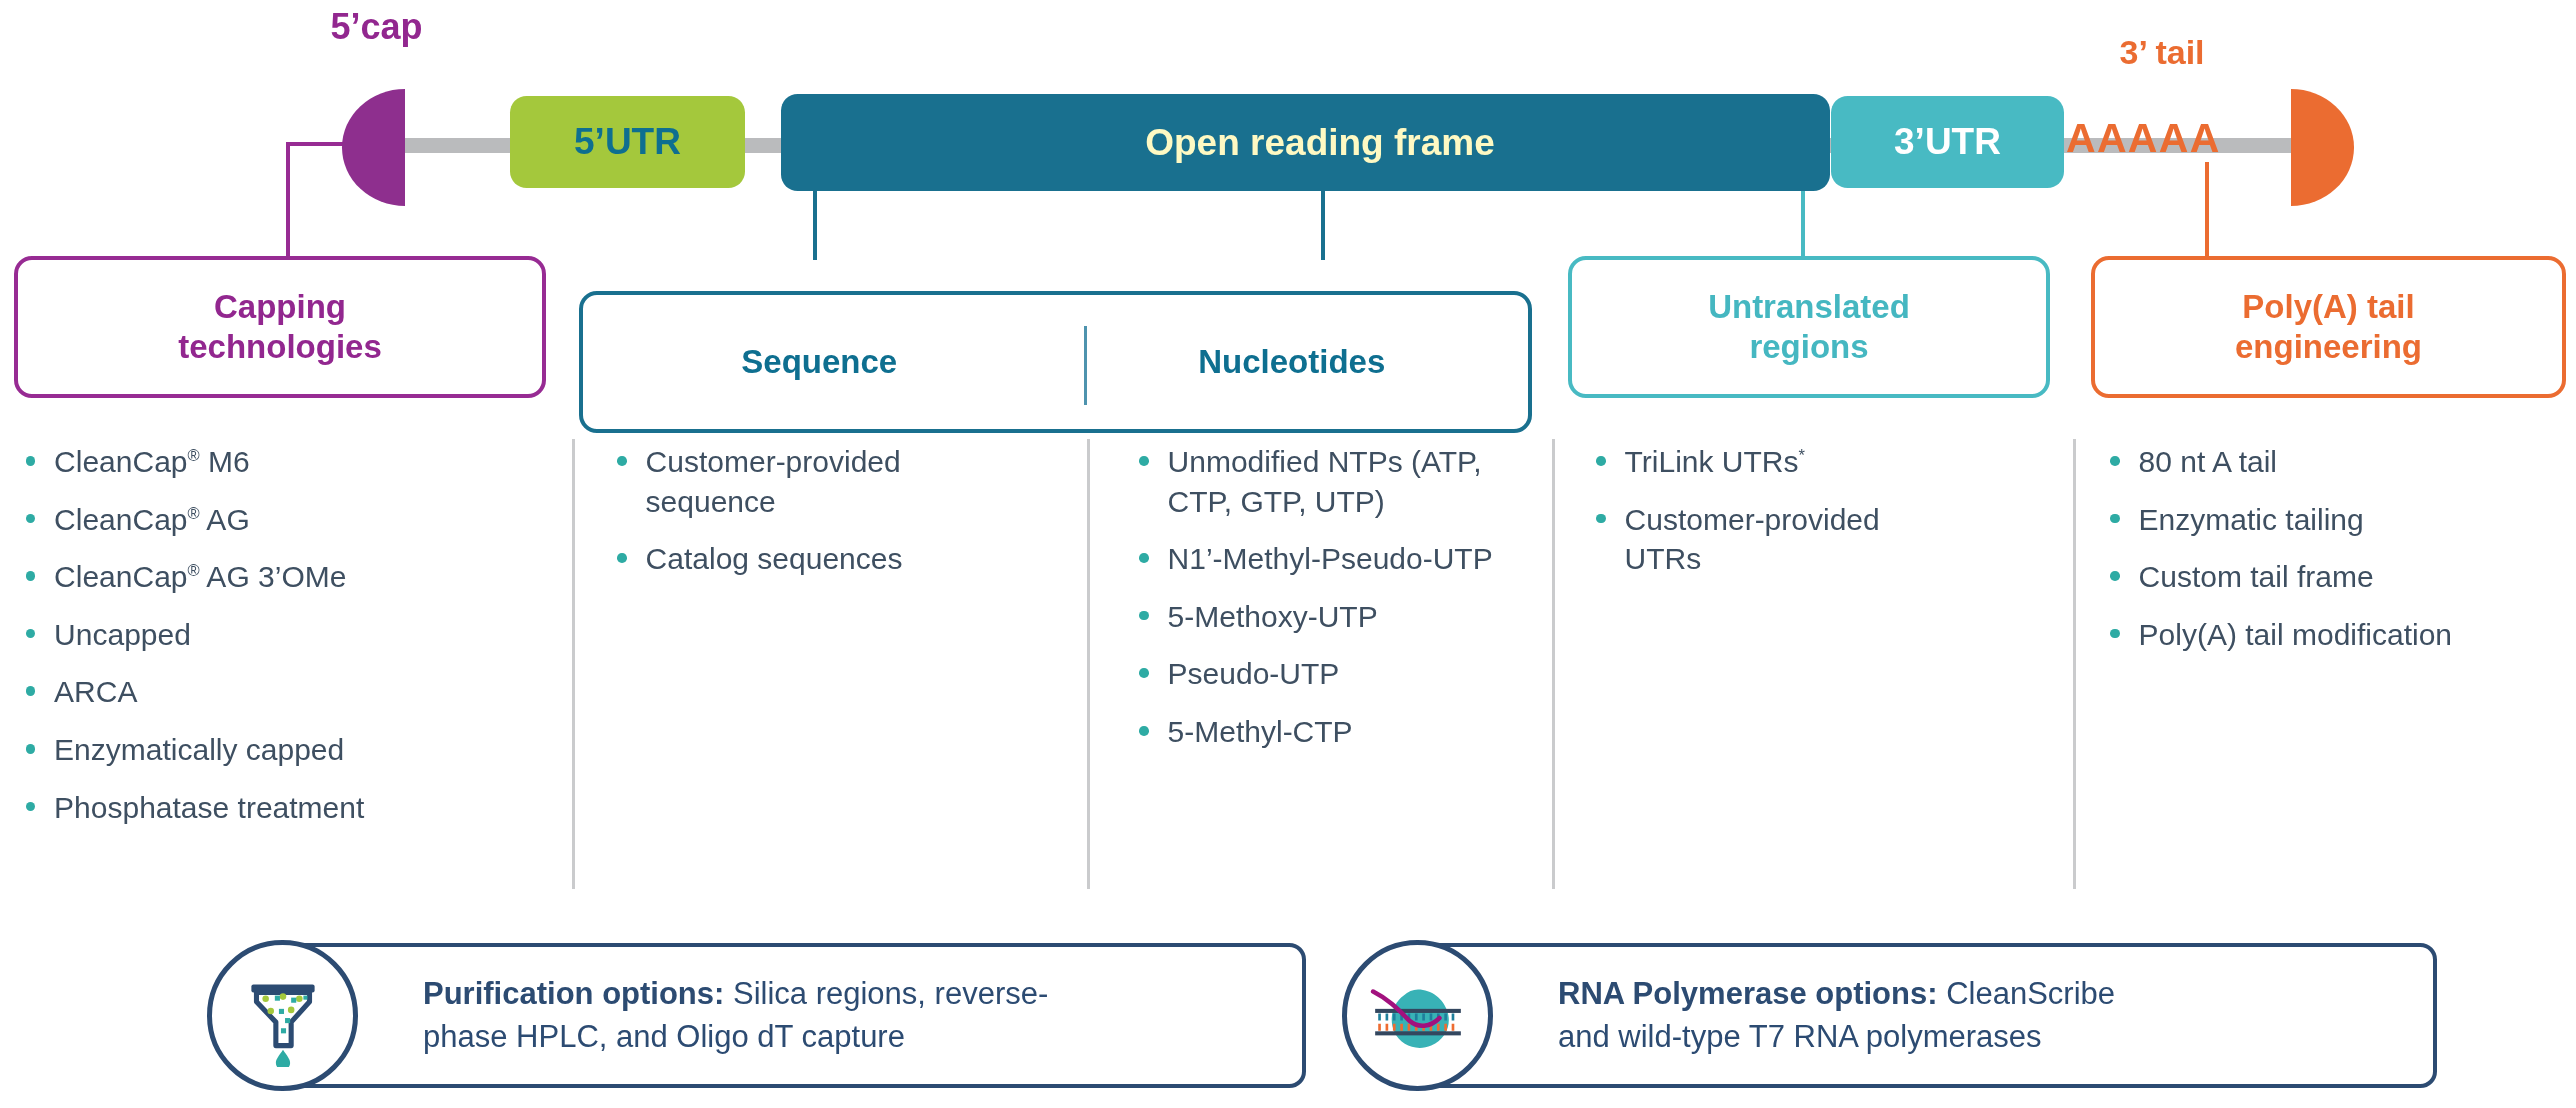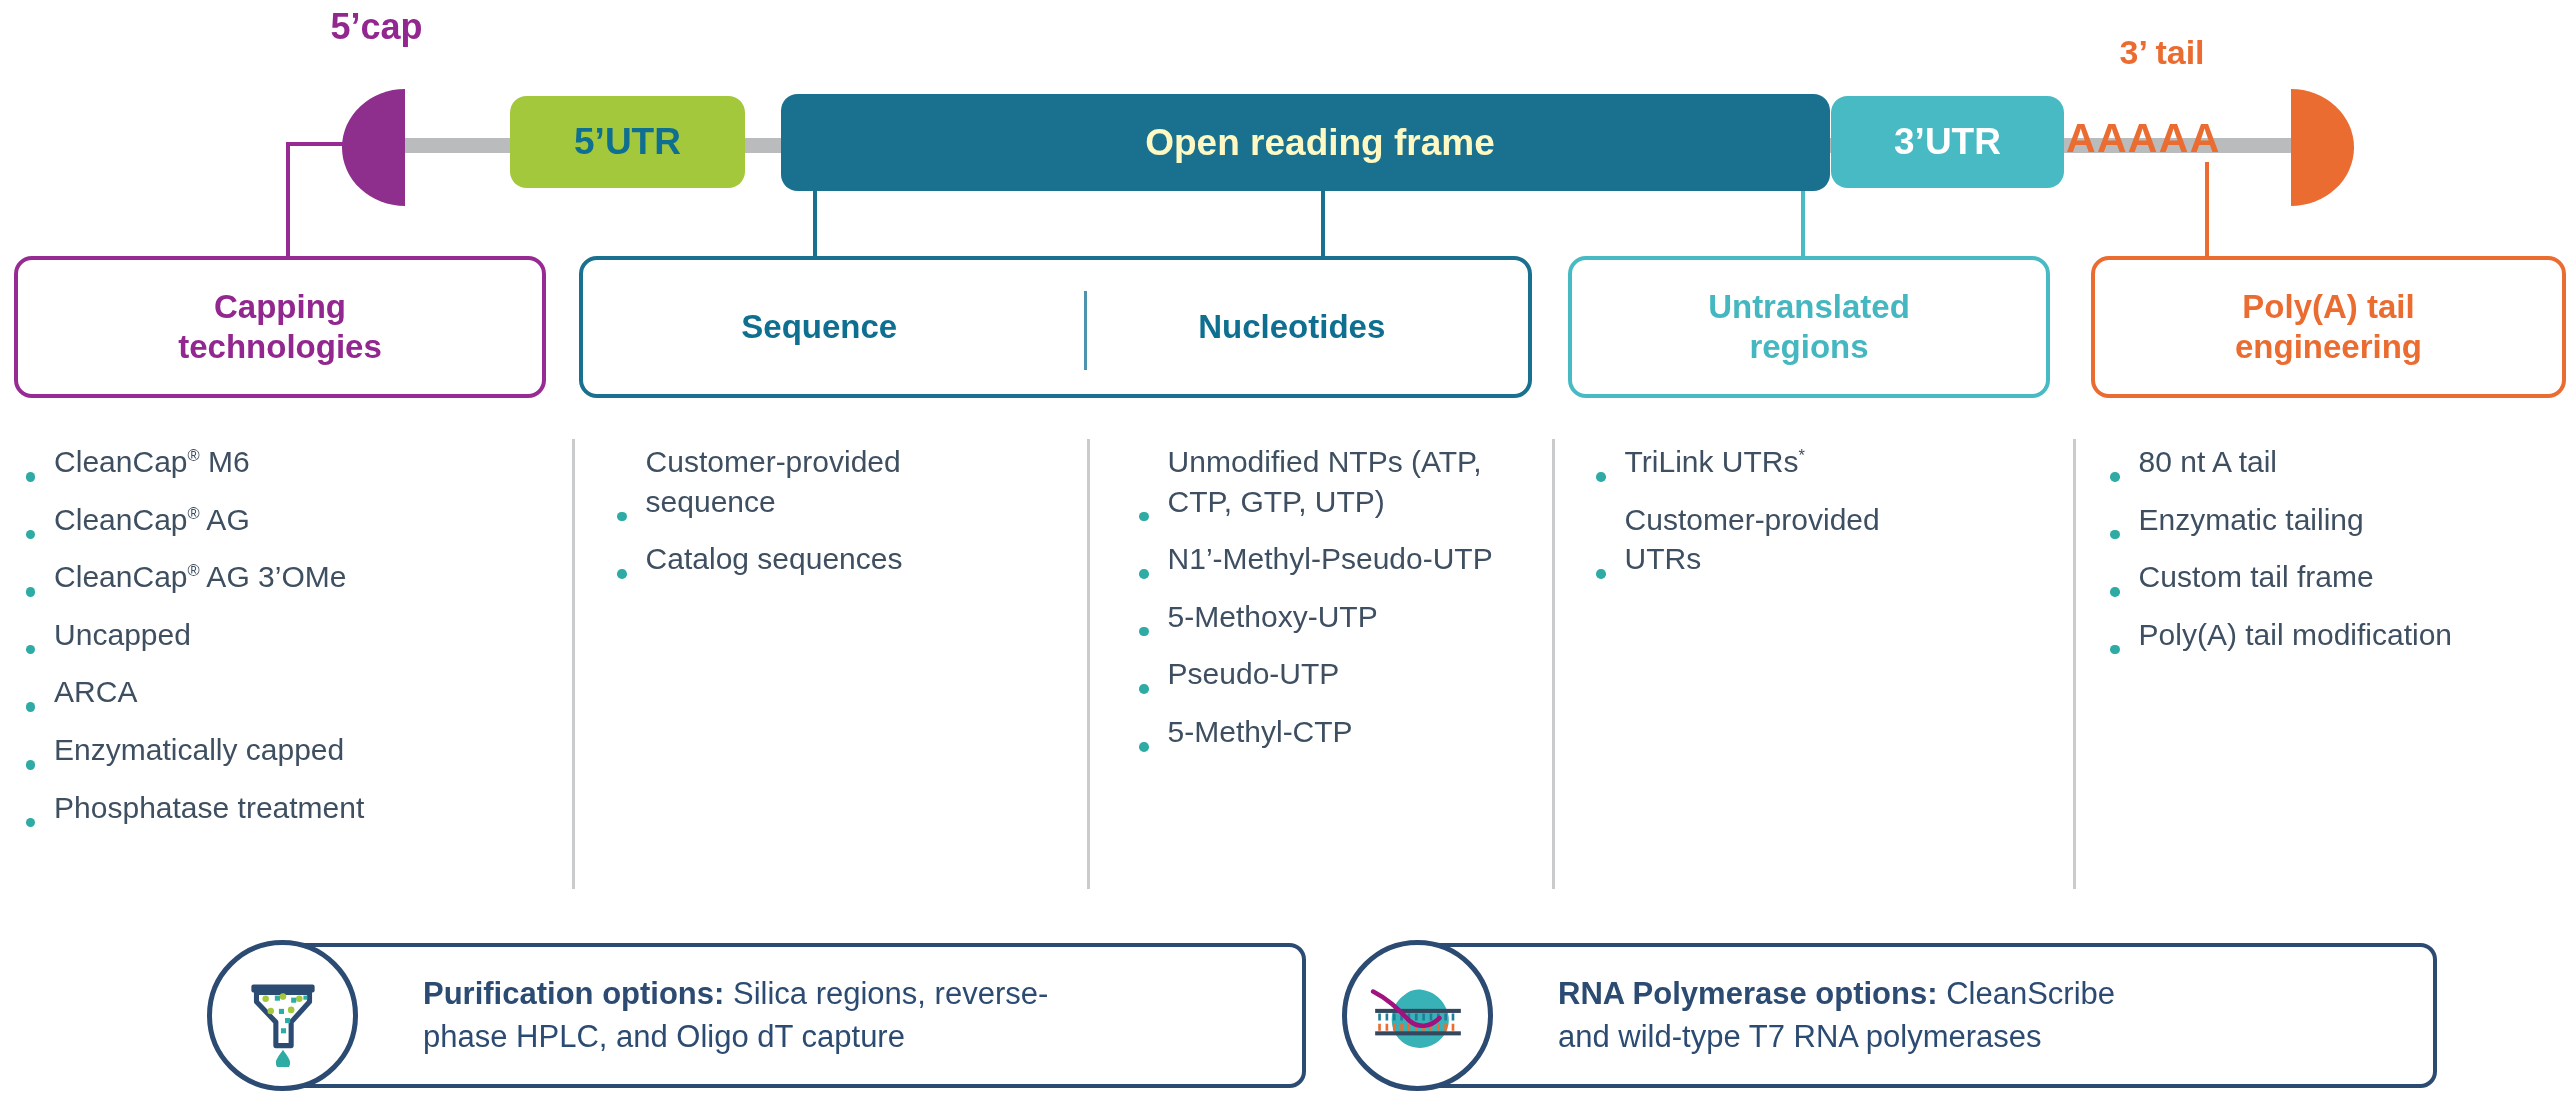--- a/index.html
+++ b/index.html
@@ -34,39 +34,39 @@
   #conn-seq-2{left:1321px;top:189px;width:3.8px;height:71px;background:#19708F;}
   #conn-utr3{left:1801px;top:186px;width:3.8px;height:74px;background:#48BAC3;}
   #conn-polya{left:2205px;top:162px;width:3.8px;height:98px;background:#EB6C31;}
 
   
   .hbox{position:absolute;top:256px;height:142px;background:#ffffff;border-radius:18px;
         display:flex;align-items:center;justify-content:center;box-sizing:border-box;}
   .hbox .title{font-weight:bold;font-size:33px;line-height:1.22;text-align:center;}
   #capping-box{left:14px;width:532px;border:4.5px solid #972B93;}
   #capping-box .title{color:#92278F;max-width:274px;}
-  #seqnuc-box{left:579px;width:953px;border:4.5px solid #19708F;}
+  #seqnuc-box{left:579px;width:953px;border:4.5px solid #19708F;margin-top:35px;}
   #seqnuc-box .half{flex:1;display:flex;align-items:center;justify-content:center;}
   #seqnuc-box .title{color:#0E6F90;}
   #seqnuc-divider{position:absolute;left:53%;top:31px;width:3.2px;height:79px;background:#4E93AE;}
   #untrans-box{left:1568px;width:482px;border:4.5px solid #48BAC3;}
   #untrans-box .title{color:#45B7C1;max-width:281px;}
   #polya-box{left:2091px;width:475px;border:4.5px solid #EB6C31;}
   #polya-box .title{color:#EB6C31;max-width:306px;}
 
   
   .vrule{position:absolute;top:439px;width:2.6px;height:450px;background:#CACBCD;}
   #vrule-1{left:572px;} #vrule-2{left:1087px;} #vrule-3{left:1552px;} #vrule-4{left:2073px;}
   .blist{position:absolute;top:442px;}
   #list-capping{left:25.5px;width:536px;}
   #list-sequence{left:617px;width:383px;}
   #list-nucleotides{left:1139px;width:357px;}
   #list-untranslated{left:1596px;width:357px;}
   #list-polya{left:2110px;width:344px;}
-  .bullet-item{display:flex;margin-bottom:18px;align-items:flex-end;}
+  .bullet-item{display:flex;margin-bottom:18px;}
   .bullet-dot{flex:0 0 9.6px;width:9.6px;height:9.6px;border-radius:50%;background:#2EABA4;
               margin-top:14px;margin-right:19px;}
   .bullet-text{font-size:30px;line-height:1.32;color:#3E4F61;}
   .sup{font-size:55%;vertical-align:super;line-height:0;}
 
   
   .fbox{position:absolute;top:943px;height:145px;background:#ffffff;border:4.5px solid #2C4B72;
         border-radius:16.6px;box-sizing:border-box;display:flex;align-items:center;}
   #purification-box{left:260px;width:1046px;}
   #rnapol-box{left:1395px;width:1042px;}

